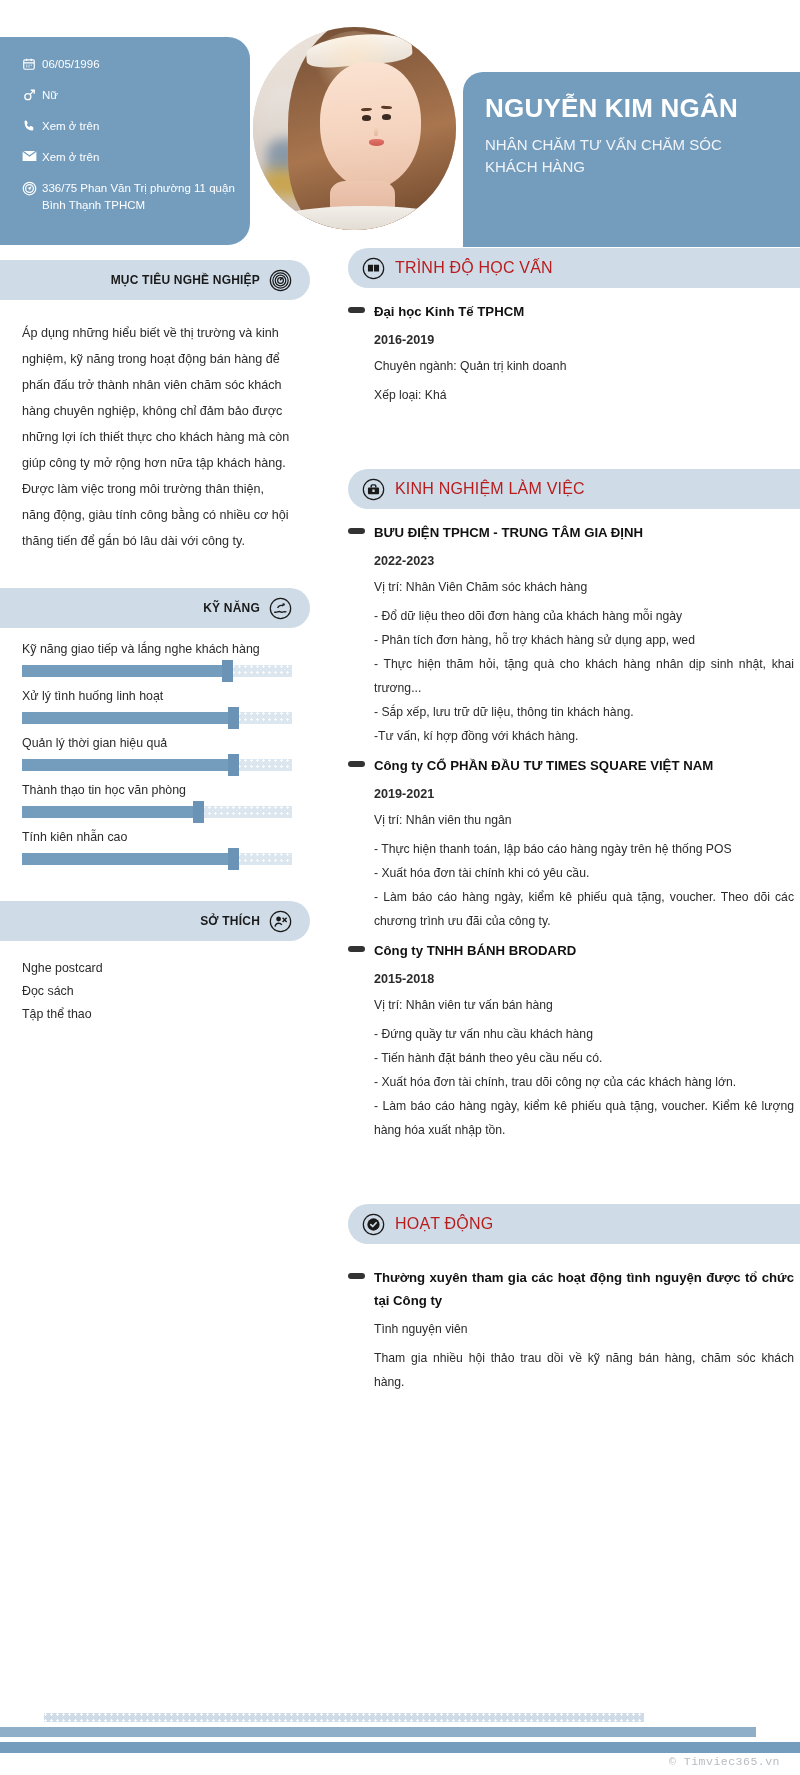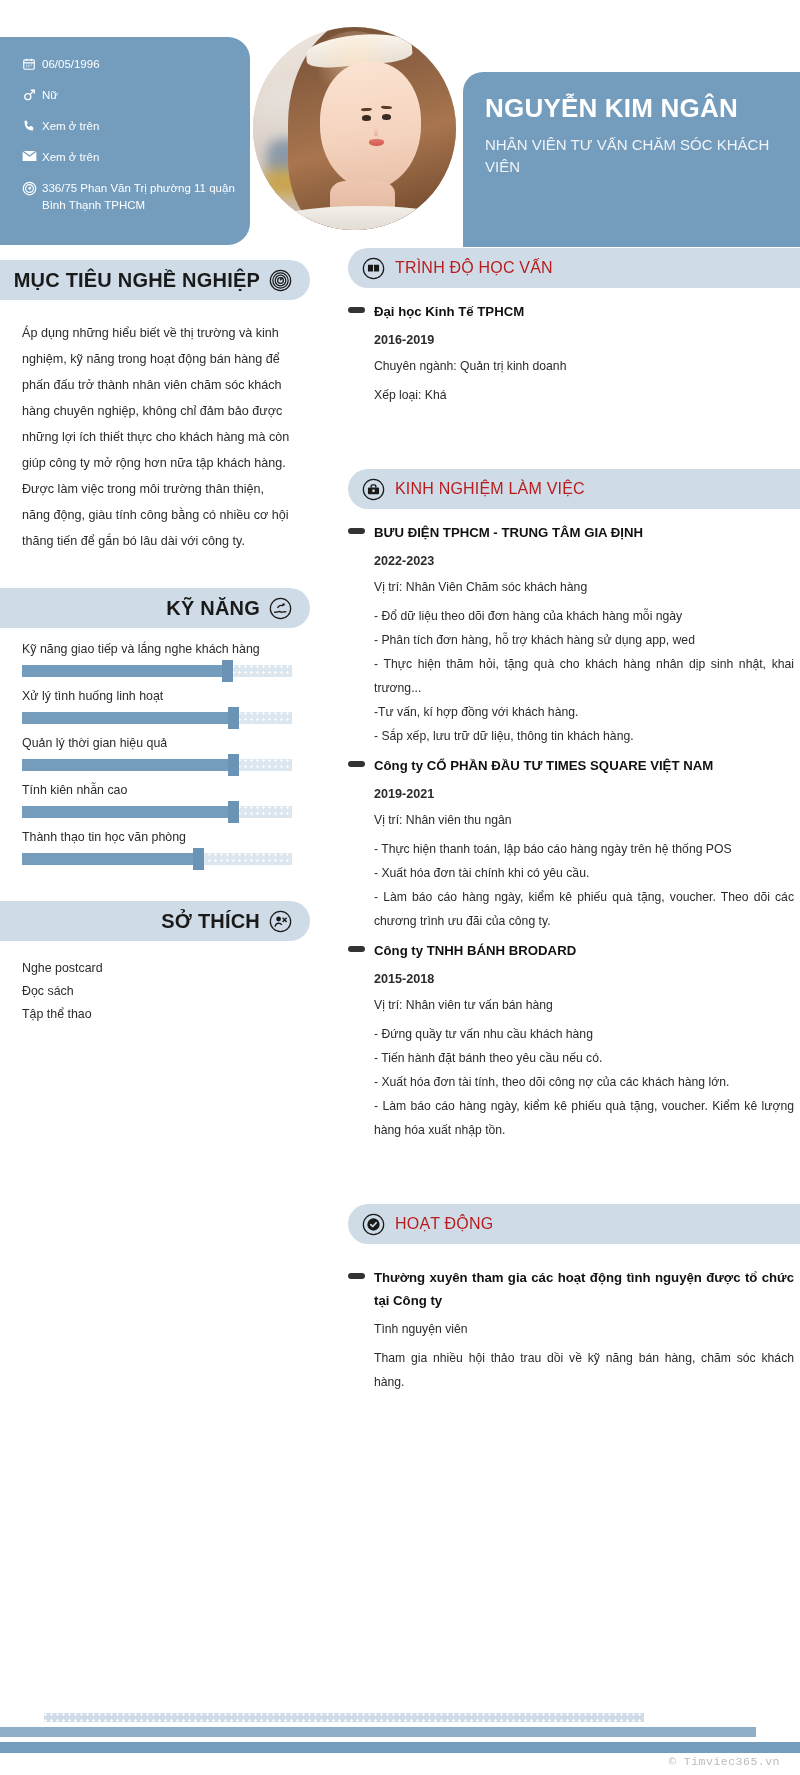--- a/index.html
+++ b/index.html
@@ -182,21 +182,21 @@
     background: #cfdce8;
     border-top-right-radius: 20px;
     border-bottom-right-radius: 20px;
     display: flex;
     align-items: center;
     justify-content: flex-end;
     padding-right: 18px;
     gap: 9px;
   }
   .pill-left .ptitle {
-    font-size: 20px;
+    font-size: 12px;
     font-weight: 700;
     letter-spacing: .2px;
     color: #1a1a1a;
   }
   
   .pill-right {
     position: relative;
     height: 40px;
     background: #cfdce8;
     border-top-left-radius: 20px;
@@ -411,21 +411,21 @@
       <div class="eyeR"></div>
       <div class="nose"></div>
       <div class="lip"></div>
     </div>
     <div class="neck"></div>
     <div class="shoulder"></div>
   </div>
 
   <div class="name-block">
     <div class="name">NGUYỄN KIM NGÂN</div>
-    <div class="jobtitle">NHÂN VIÊN TƯ VẤN CHĂM SÓC KHÁCH VIÊN</div>
+    <div class="jobtitle">NHÂN CHĂM TƯ VẤN CHĂM SÓC KHÁCH HÀNG</div>
   </div>
 
   <div class="col-left">
 
     <div class="pill-left">
       <span class="ptitle">MỤC TIÊU NGHỀ NGHIỆP</span>
       <span>
         <svg class="ic-circle" viewBox="0 0 24 24" fill="none" stroke="#1a1a1a" stroke-width="1.3">
           <circle cx="12" cy="12" r="10.6"></circle>
             <circle cx="12" cy="12" r="8"></circle>
@@ -472,32 +472,32 @@
 
       <div class="skill">
         <div class="skill-name">Quản lý thời gian hiệu quả</div>
         <div class="bar">
           <div class="bar-fill" style="width:78%"></div>
           <div class="bar-knob" style="left:calc(78% - 5px)"></div>
         </div>
       </div>
 
       <div class="skill">
+        <div class="skill-name">Thành thạo tin học văn phòng</div>
+        <div class="bar">
+          <div class="bar-fill" style="width:65%"></div>
+          <div class="bar-knob" style="left:calc(65% - 5px)"></div>
+        </div>
+      </div>
+
+      <div class="skill">
         <div class="skill-name">Tính kiên nhẫn cao</div>
         <div class="bar">
           <div class="bar-fill" style="width:78%"></div>
           <div class="bar-knob" style="left:calc(78% - 5px)"></div>
-        </div>
-      </div>
-
-      <div class="skill">
-        <div class="skill-name">Thành thạo tin học văn phòng</div>
-        <div class="bar">
-          <div class="bar-fill" style="width:65%"></div>
-          <div class="bar-knob" style="left:calc(65% - 5px)"></div>
         </div>
       </div>
     </div>
 
     <div class="sp-24"></div>
 
     <div class="pill-left">
       <span class="ptitle">SỞ THÍCH</span>
       <span>
         <svg class="ic-circle" viewBox="0 0 24 24" fill="none" stroke="#1a1a1a" stroke-width="1.3">
@@ -564,22 +564,22 @@
         <div class="entry-head">
           <span class="dash"></span>
           <span class="entry-title">BƯU ĐIỆN TPHCM - TRUNG TÂM GIA ĐỊNH</span>
         </div>
         <div class="entry-body">
           <div class="e-date">2022-2023</div>
           <div class="e-pos">Vị trí: Nhân Viên Chăm sóc khách hàng</div>
           <div class="e-li">- Đổ dữ liệu theo dõi đơn hàng của khách hàng mỗi ngày</div>
           <div class="e-li">- Phân tích đơn hàng, hỗ trợ khách hàng sử dụng app, wed</div>
           <div class="e-li">- Thực hiện thăm hỏi, tặng quà cho khách hàng nhân dịp sinh nhật, khai trương...</div>
+          <div class="e-li nj">- Sắp xếp, lưu trữ dữ liệu, thông tin khách hàng.</div>
           <div class="e-li nj">-Tư vấn, kí hợp đồng với khách hàng.</div>
-          <div class="e-li nj">- Sắp xếp, lưu trữ dữ liệu, thông tin khách hàng.</div>
         </div>
       </div>
 
       <div class="entry">
         <div class="entry-head">
           <span class="dash"></span>
           <span class="entry-title">Công ty CỔ PHẦN ĐẦU TƯ TIMES SQUARE VIỆT NAM</span>
         </div>
         <div class="entry-body">
           <div class="e-date">2019-2021</div>
@@ -593,21 +593,21 @@
       <div class="entry">
         <div class="entry-head">
           <span class="dash"></span>
           <span class="entry-title jt">Công ty TNHH BÁNH BRODARD</span>
         </div>
         <div class="entry-body">
           <div class="e-date">2015-2018</div>
           <div class="e-pos">Vị trí: Nhân viên tư vấn bán hàng</div>
           <div class="e-li nj">- Đứng quầy tư vấn nhu cầu khách hàng</div>
           <div class="e-li nj">- Tiến hành đặt bánh theo yêu cầu nếu có.</div>
-          <div class="e-li">- Xuất hóa đơn tài tính, theo dõi công nợ của các khách hàng lớn.</div>
+          <div class="e-li">- Xuất hóa đơn tài chính, trau dõi công nợ của các khách hàng lớn.</div>
           <div class="e-li">- Làm báo cáo hàng ngày, kiểm kê phiếu quà tặng, voucher. Kiểm kê lượng hàng hóa xuất nhập tồn.</div>
         </div>
       </div>
     </div>
 
     <div class="sp-56"></div>
 
     <div class="pill-right">
       <span>
         <svg class="ic-circle" viewBox="0 0 24 24" fill="none" stroke="#1a1a1a" stroke-width="1.3">

